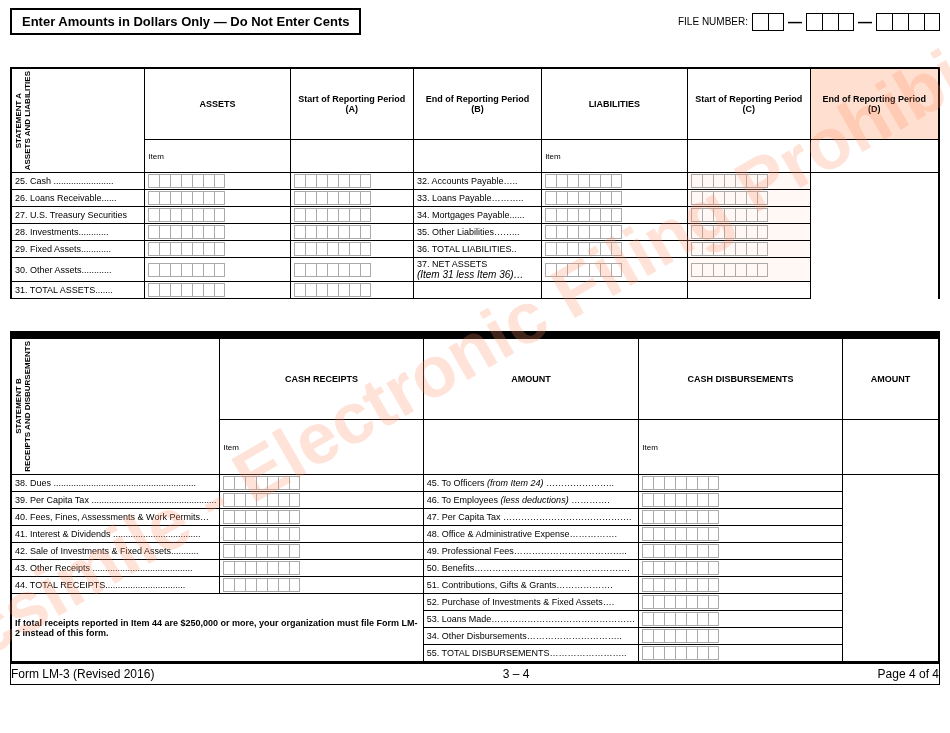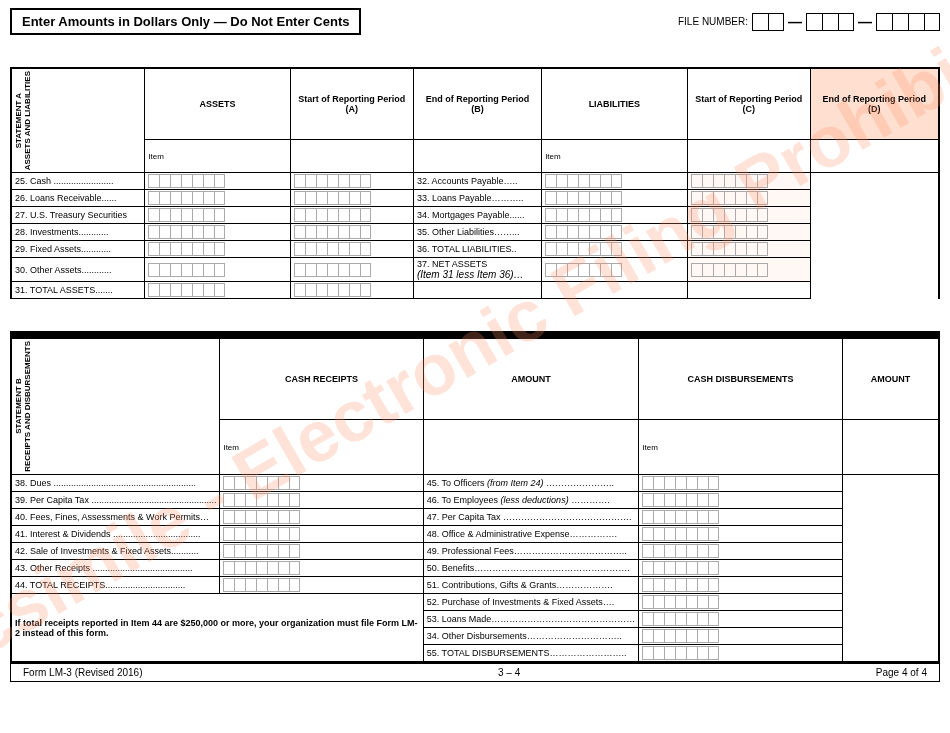--- a/index.html
+++ b/index.html
@@ -117,22 +117,22 @@
       white-space: nowrap;
       display: flex;
       align-items: center;
       justify-content: center;
     }
 
     
     .footer {
       display: flex;
       justify-content: space-between;
-      font-size: 10px;
-      padding: 3px 12px;
+      font-size: 12px;
+      padding: 3px 0;
       border-top: 1px solid #000;
       margin-top: 0;
     }
 
     
     .notice-box {
       font-size: 9.5px;
       padding: 4px 8px;
       font-weight: normal;
     }

